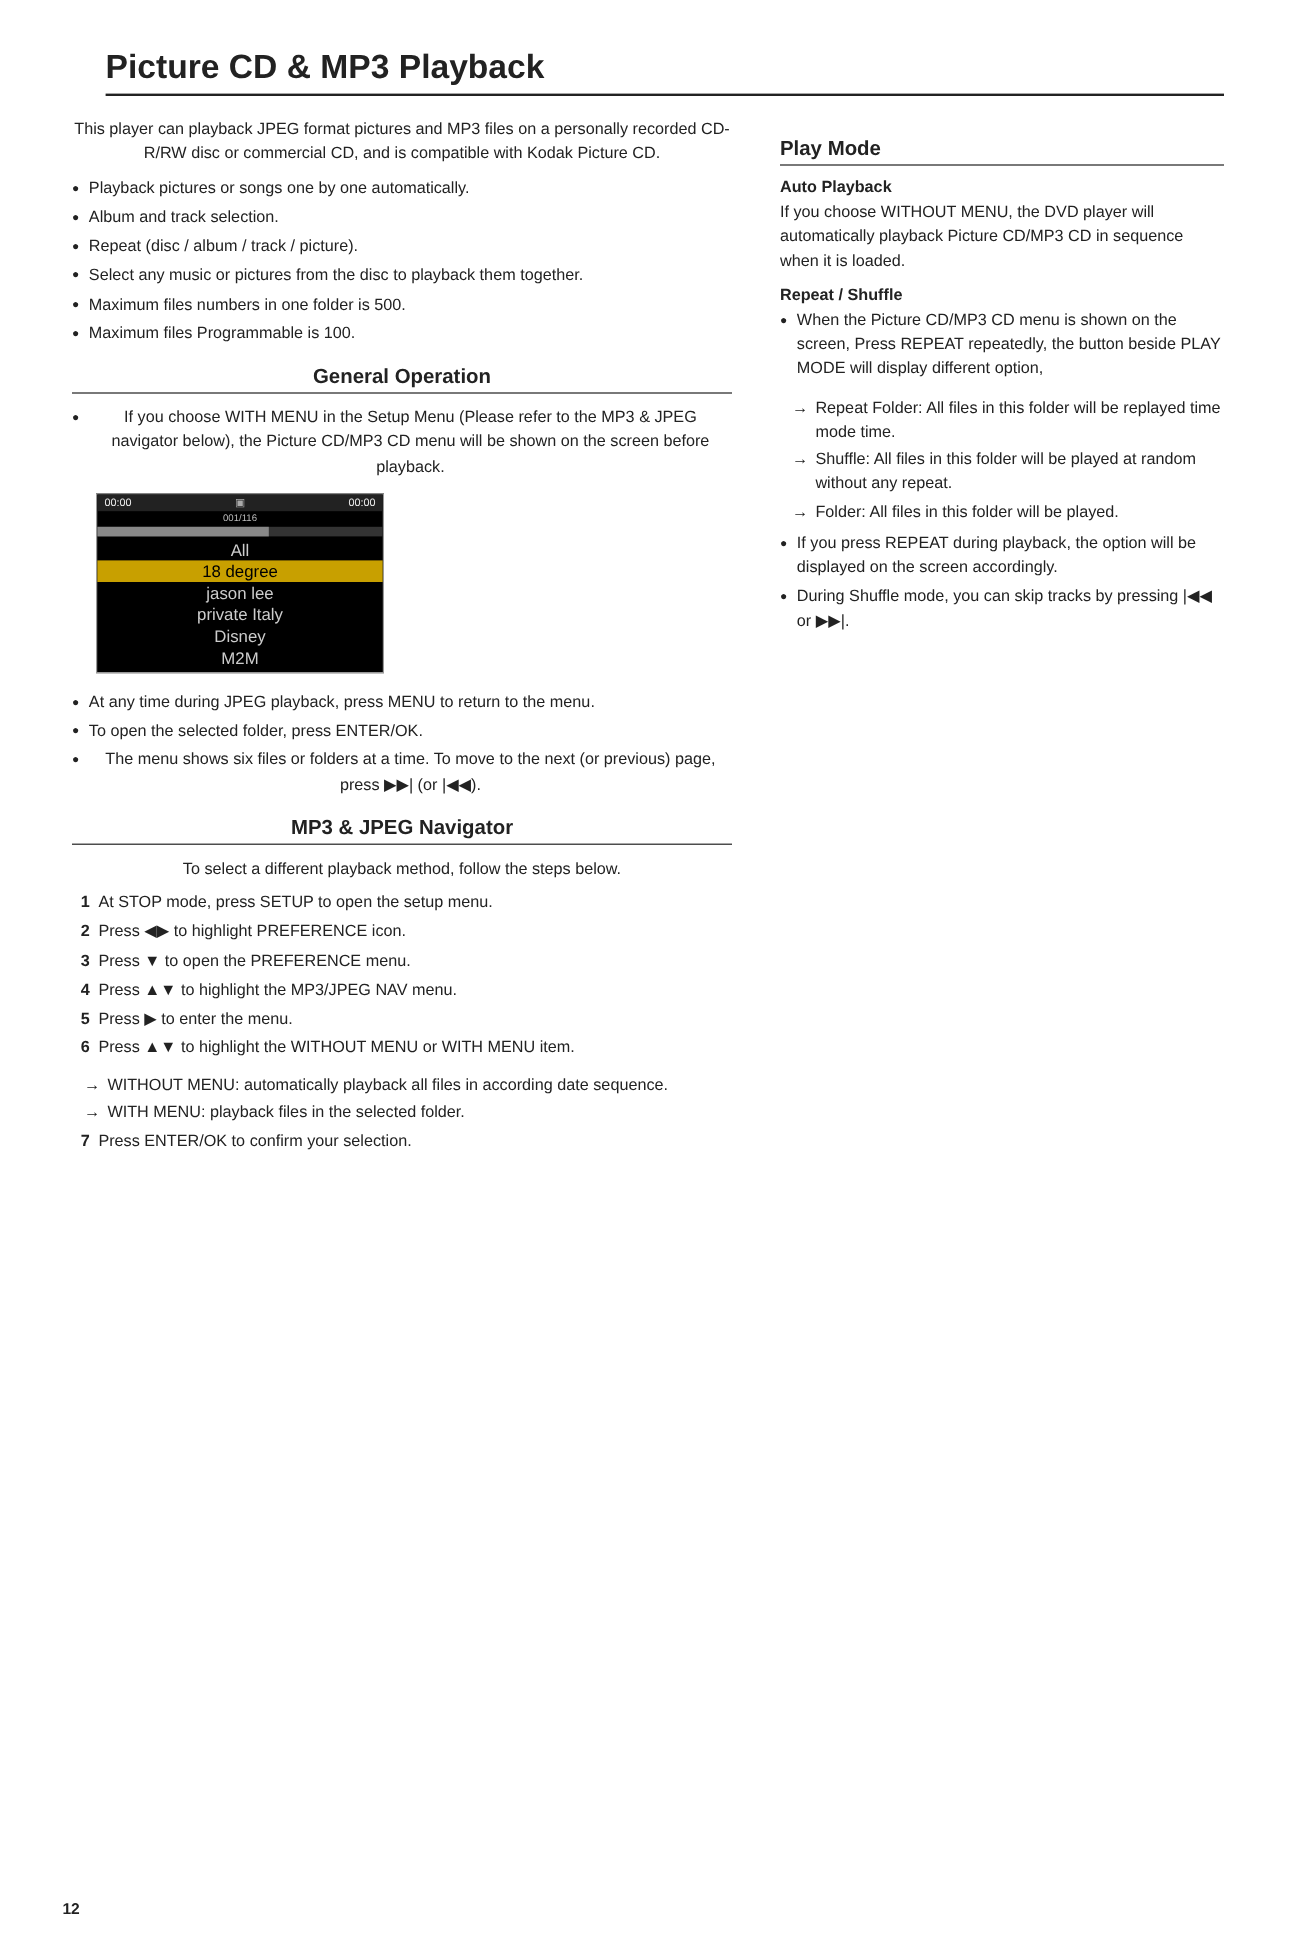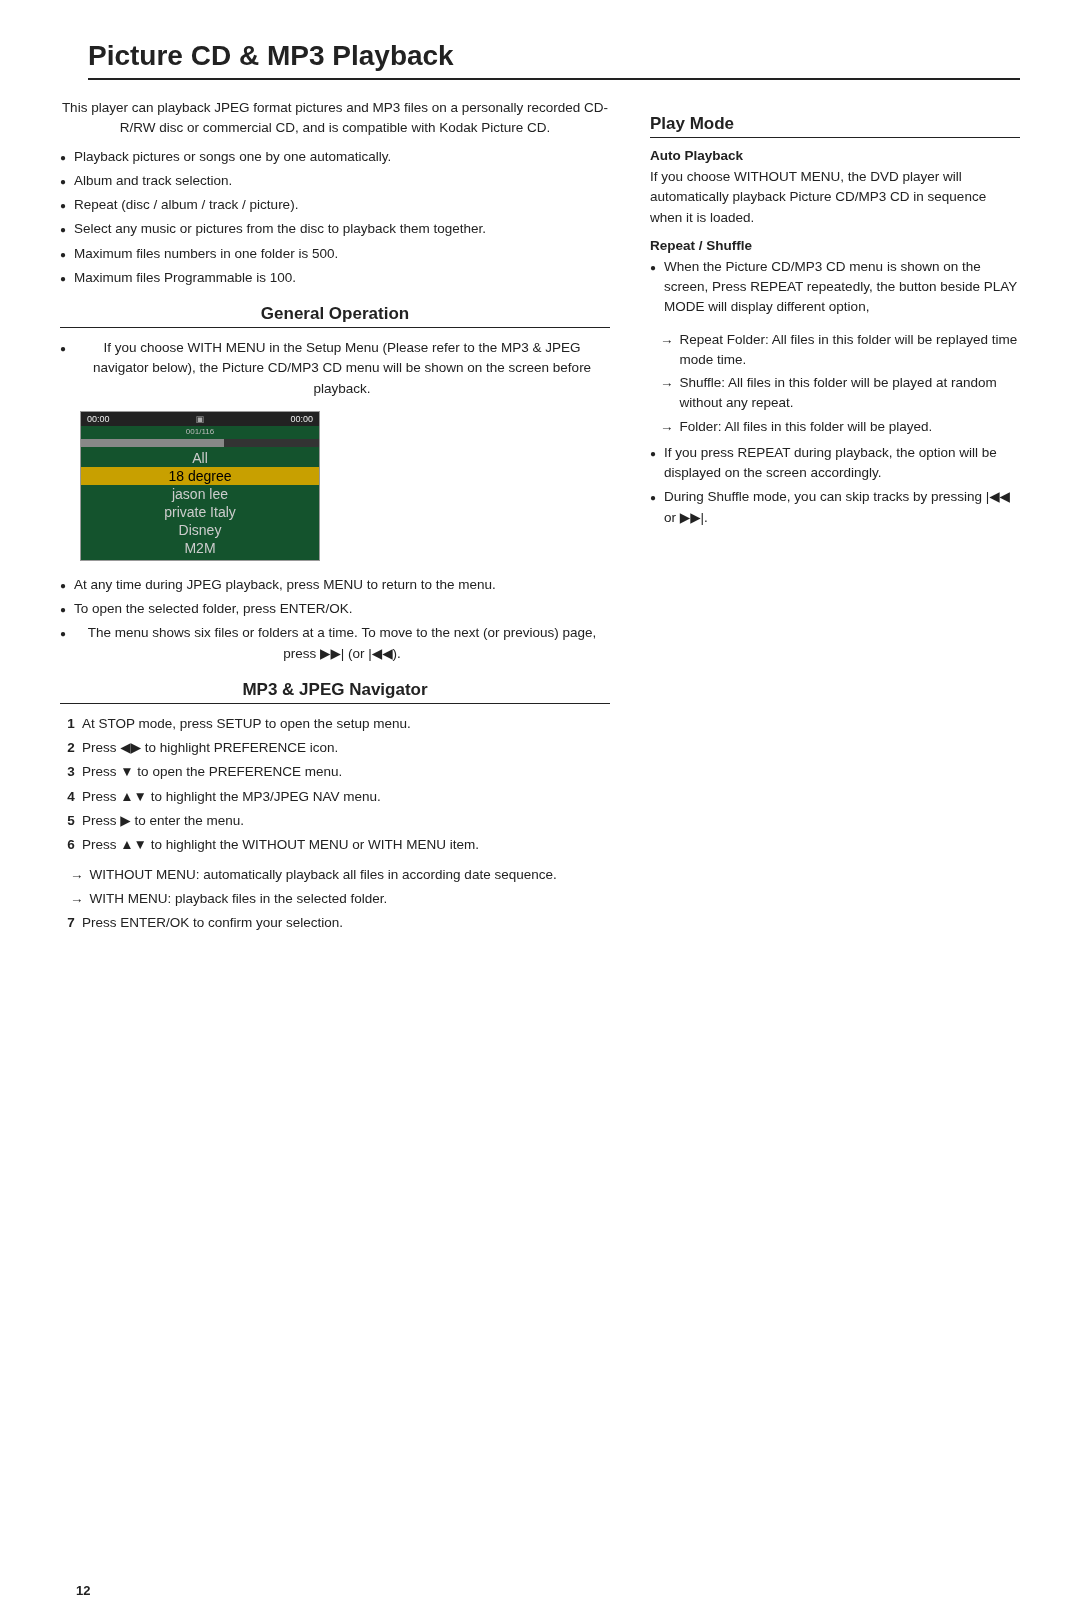--- a/index.html
+++ b/index.html
@@ -87,21 +87,21 @@
       line-height: 1.5;
       padding-left: 10px;
     }
     .arrow-item::before {
       content: "→";
       margin-right: 6px;
       flex-shrink: 0;
     }
     .screen-img {
       border: 1px solid #999;
-      background: #14532d;
+      background: #000000;
       width: 240px;
       height: 150px;
       margin: 10px 0 14px 20px;
       position: relative;
       overflow: hidden;
     }
     .screen-topbar {
       display: flex;
       justify-content: space-between;
       align-items: center;
@@ -136,21 +136,21 @@
       padding: 1px 6px;
       color: #ccc;
     }
     .screen-list-item.highlighted {
       background: #c8a000;
       color: #000;
     }
     .page-num {
       position: absolute;
       bottom: 20px;
-      left: 76px;
+      left: 52px;
       font-size: 13px;
       font-weight: bold;
     }
   </style>
 </head>
 <body>
 
 <h1 class="page-title">Picture CD &amp; MP3 Playback</h1>
 
 <div class="two-col">
@@ -215,20 +215,21 @@
       <li>
         <span>To open the selected folder, press ENTER/OK.</span>
       </li>
       <li>
         <span>The menu shows six files or folders at a time. To move to the next (or previous) page, press ▶▶| (or |◀◀).</span>
       </li>
     </ul>
 
     <div class="section-title">MP3 &amp; JPEG Navigator</div>
 
+    <p>To select a different playback method, follow the steps below.</p>
 
     <ol class="numbered-list">
       <li>
         <span class="num">1</span>
         <span>At STOP mode, press SETUP to open the setup menu.</span>
       </li>
       <li>
         <span class="num">2</span>
         <span>Press ◀▶ to highlight PREFERENCE icon.</span>
       </li>

